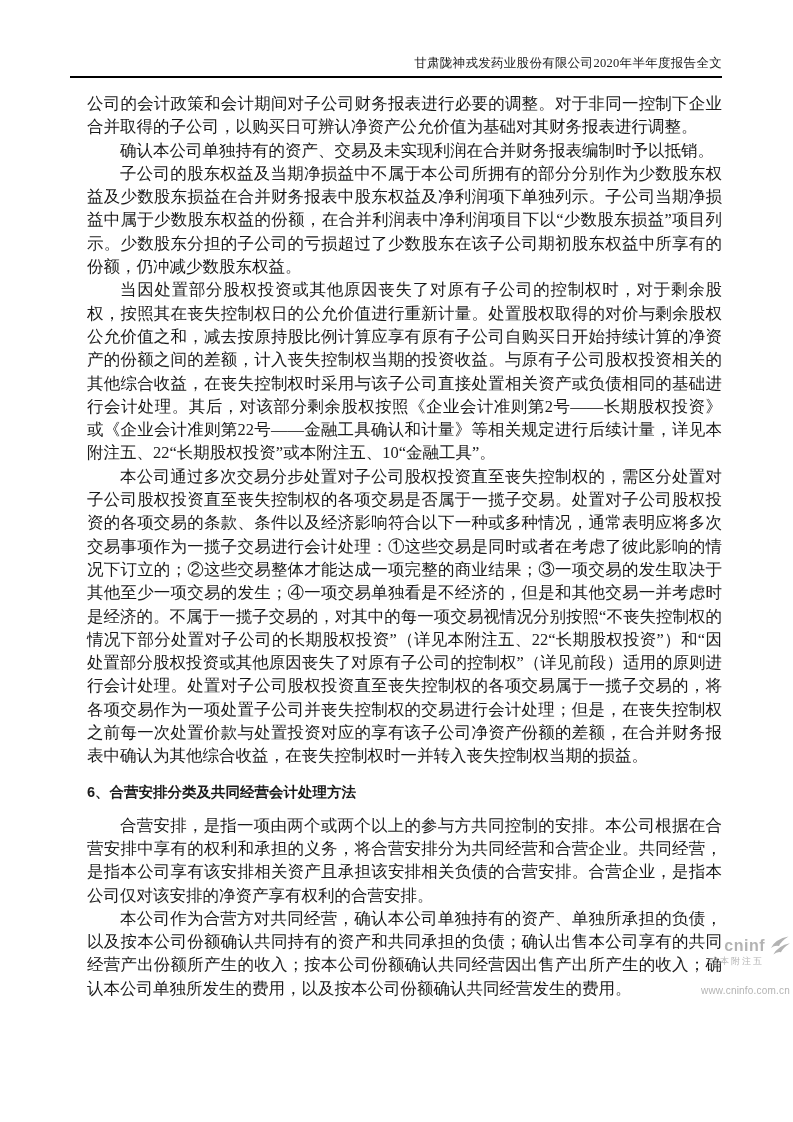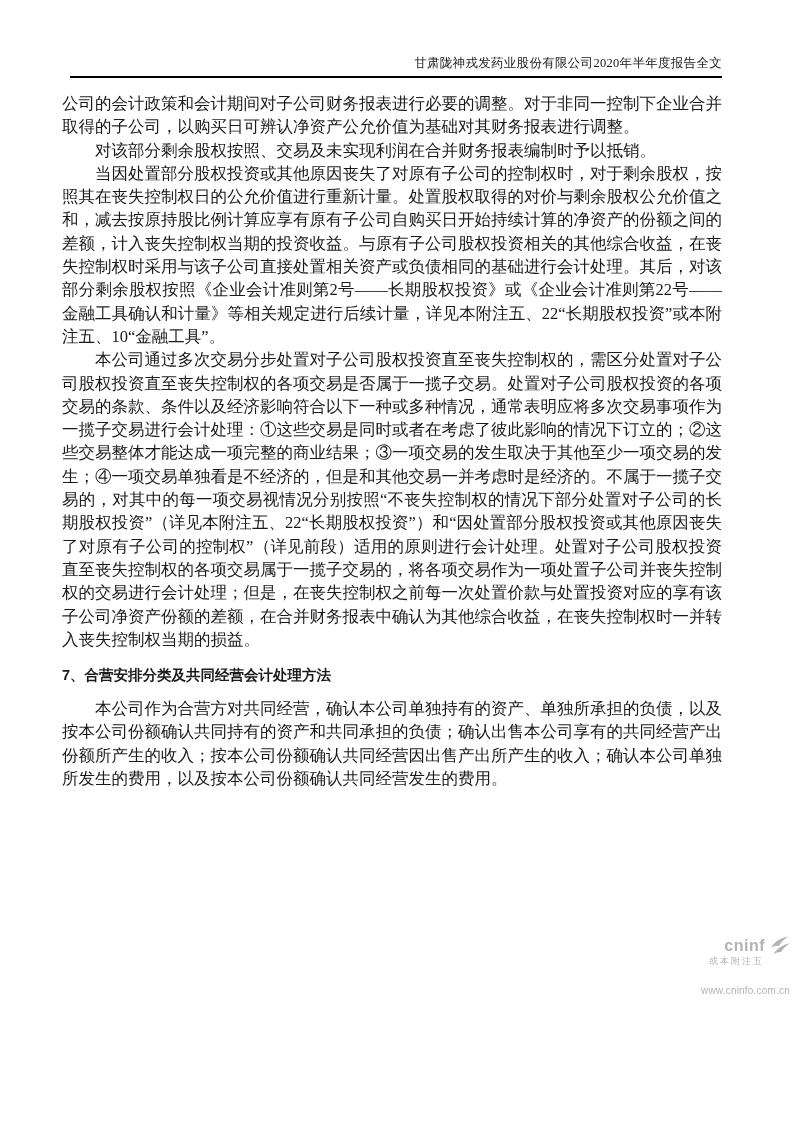--- a/index.html
+++ b/index.html
@@ -32,21 +32,21 @@
     letter-spacing: 0.3px;
     color: var(--text-color);
   }
   .header-rule {
     margin-top: 4px;
     border-bottom: 2px solid var(--rule-color);
     height: 0;
   }
   .content {
     position: absolute;
-    left: 62px;
+    left: 87px;
     right: 71px;
     top: 92px;
     font-size: 16.5px;
     line-height: 23.3px;
     text-align: justify;
     text-justify: inter-ideograph;
     word-break: break-all;
   }
   .content p { margin: 0; }
   .content p.indent { text-indent: 2em; }
@@ -105,24 +105,26 @@
 
 <div class="page">
 
   <div class="header">
     <div class="header-title">甘肃陇神戎发药业股份有限公司2020年半年度报告全文</div>
     <div class="header-rule"></div>
   </div>
 
   <div class="content">
       <p>公司的会计政策和会计期间对子公司财务报表进行必要的调整。对于非同一控制下企业合并取得的子公司，以购买日可辨认净资产公允价值为基础对其财务报表进行调整。</p>
-      <p class="indent">对该部分剩余股权按照、交易及未实现利润在合并财务报表编制时予以抵销。</p>
+      <p class="indent">确认本公司单独持有的资产、交易及未实现利润在合并财务报表编制时予以抵销。</p>
+      <p class="indent">子公司的股东权益及当期净损益中不属于本公司所拥有的部分分别作为少数股东权益及少数股东损益在合并财务报表中股东权益及净利润项下单独列示。子公司当期净损益中属于少数股东权益的份额，在合并利润表中净利润项目下以“少数股东损益”项目列示。少数股东分担的子公司的亏损超过了少数股东在该子公司期初股东权益中所享有的份额，仍冲减少数股东权益。</p>
       <p class="indent">当因处置部分股权投资或其他原因丧失了对原有子公司的控制权时，对于剩余股权，按照其在丧失控制权日的公允价值进行重新计量。处置股权取得的对价与剩余股权公允价值之和，减去按原持股比例计算应享有原有子公司自购买日开始持续计算的净资产的份额之间的差额，计入丧失控制权当期的投资收益。与原有子公司股权投资相关的其他综合收益，在丧失控制权时采用与该子公司直接处置相关资产或负债相同的基础进行会计处理。其后，对该部分剩余股权按照《企业会计准则第2号——长期股权投资》或《企业会计准则第22号——金融工具确认和计量》等相关规定进行后续计量，详见本附注五、22“长期股权投资”或本附注五、10“金融工具”。</p>
       <p class="indent">本公司通过多次交易分步处置对子公司股权投资直至丧失控制权的，需区分处置对子公司股权投资直至丧失控制权的各项交易是否属于一揽子交易。处置对子公司股权投资的各项交易的条款、条件以及经济影响符合以下一种或多种情况，通常表明应将多次交易事项作为一揽子交易进行会计处理：①这些交易是同时或者在考虑了彼此影响的情况下订立的；②这些交易整体才能达成一项完整的商业结果；③一项交易的发生取决于其他至少一项交易的发生；④一项交易单独看是不经济的，但是和其他交易一并考虑时是经济的。不属于一揽子交易的，对其中的每一项交易视情况分别按照“不丧失控制权的情况下部分处置对子公司的长期股权投资”（详见本附注五、22“长期股权投资”）和“因处置部分股权投资或其他原因丧失了对原有子公司的控制权”（详见前段）适用的原则进行会计处理。处置对子公司股权投资直至丧失控制权的各项交易属于一揽子交易的，将各项交易作为一项处置子公司并丧失控制权的交易进行会计处理；但是，在丧失控制权之前每一次处置价款与处置投资对应的享有该子公司净资产份额的差额，在合并财务报表中确认为其他综合收益，在丧失控制权时一并转入丧失控制权当期的损益。</p>
-      <h3>7、合营安排分类及共同经营会计处理方法</h3>
+      <h3>6、合营安排分类及共同经营会计处理方法</h3>
+      <p class="indent">合营安排，是指一项由两个或两个以上的参与方共同控制的安排。本公司根据在合营安排中享有的权利和承担的义务，将合营安排分为共同经营和合营企业。共同经营，是指本公司享有该安排相关资产且承担该安排相关负债的合营安排。合营企业，是指本公司仅对该安排的净资产享有权利的合营安排。</p>
       <p class="indent">本公司作为合营方对共同经营，确认本公司单独持有的资产、单独所承担的负债，以及按本公司份额确认共同持有的资产和共同承担的负债；确认出售本公司享有的共同经营产出份额所产生的收入；按本公司份额确认共同经营因出售产出所产生的收入；确认本公司单独所发生的费用，以及按本公司份额确认共同经营发生的费用。</p>
     </div>
 
   <div class="page-number">65</div>
 
   <div class="logo">
     <div class="logo-row">
       <span class="logo-brand">cninf</span>
       <span class="logo-icon">
         <svg width="21" height="19" viewBox="0 0 22 20" aria-hidden="true">

